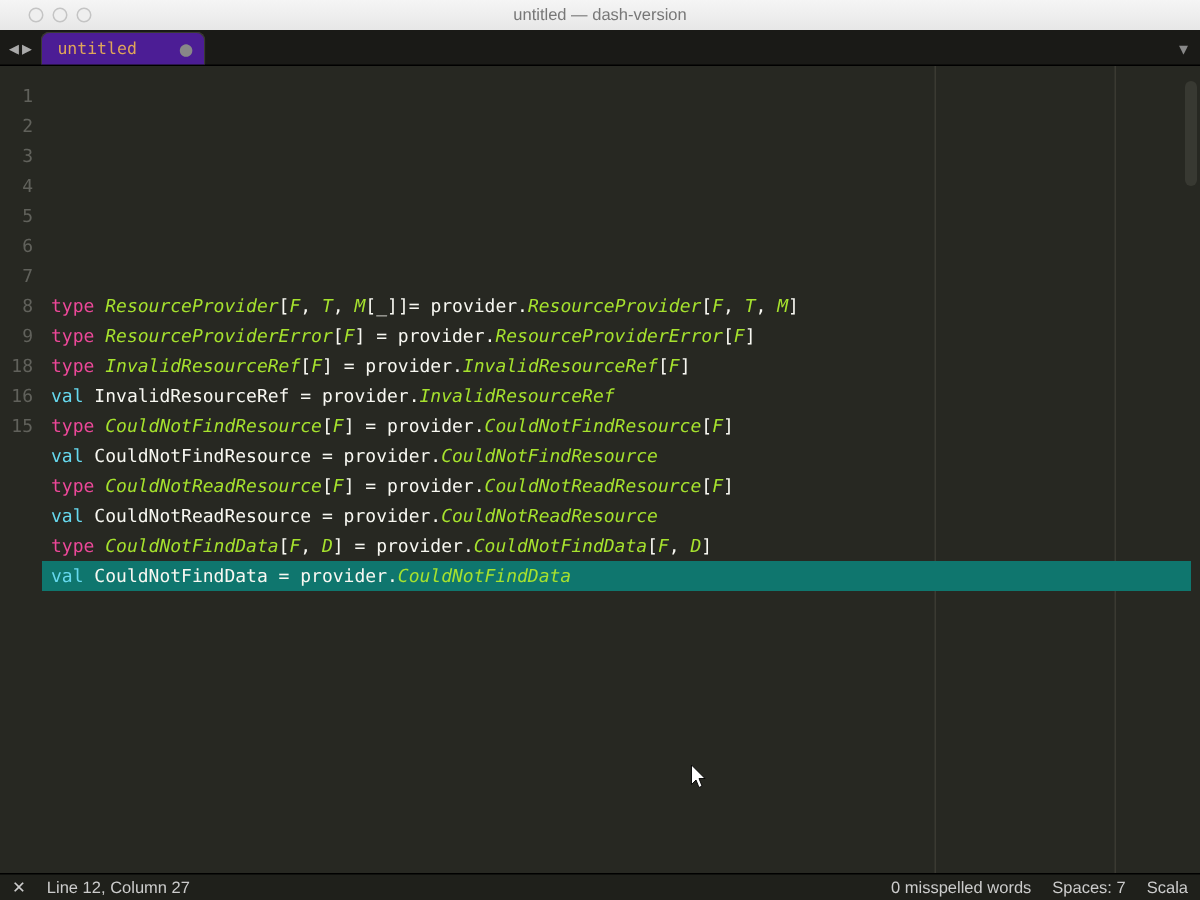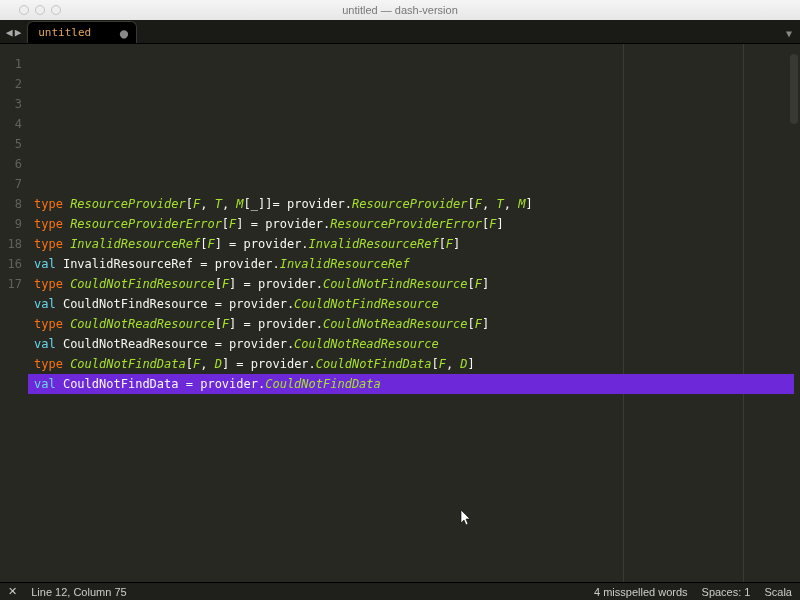--- a/index.html
+++ b/index.html
@@ -12,21 +12,21 @@
   }
   .traffic { display: flex; gap: 6px; }
   .dot { width: 10px; height: 10px; border-radius: 50%; border: 1px solid #c4c4c4; background: #efefef; }
   .title-text { position:absolute; left:0; right:0; text-align:center; color:#777; }
   .tabbar {
     height: 24px; background: #1a1a17; display:flex; align-items:flex-end;
     border-bottom: 1px solid #000; padding-left: 4px;
   }
   .navarrows { display:flex; gap:2px; padding:0 6px 4px 2px; color:#aaa; font-size:11px; }
   .tab {
-    height: 22px; min-width: 110px; background: #000000;
+    height: 22px; min-width: 110px; background: #4c1d95;
     border-radius: 6px 6px 0 0; display:flex; align-items:center;
     padding: 0 10px; color:#e0a659; font-size:11px; position:relative;
     border: 1px solid #3a3a33; border-bottom: none;
   }
   .tab .dirty { position:absolute; right:8px; color:#888; font-size:14px; line-height:0; }
   .tabbar-right { margin-left:auto; padding:0 8px 4px 0; color:#888; font-size:10px; }
   .editor {
     position:relative; height: calc(600px - 20px - 24px - 18px);
     display:flex; background:#272822;
   }
@@ -34,33 +34,33 @@
     width: 28px; text-align:right; color:#90908a; opacity:0.55;
     padding: 10px 6px 0 0; line-height: 20px; font-size:12px; user-select:none;
   }
   .code {
     flex:1; padding: 10px 6px 0 6px; line-height:20px; white-space:pre;
     position:relative;
   }
   .ruler { position:absolute; top:0; bottom:0; width:1px; background:#3b3a32; }
   .ruler.r1 { left: 595px; }
   .ruler.r2 { left: 715px; }
-  .tok-kw { color:#f97316; font-style: normal; }
+  .tok-kw { color:#ec4899; font-style: normal; }
   .tok-val { color:#66d9ef; }
   .tok-type { color:#a6e22e;font-style:italic; }
   .tok-plain { color:#f8f8f2; }
   .statusbar {
     height:18px; background:#1f201b; color:#ccc; font-size:11px;
     display:flex; align-items:center; padding:0 8px; gap:14px;
     border-top:1px solid #000; font-family:-apple-system,sans-serif;
   }
   .statusbar .spacer { flex:1; }
   .gutter div { height:20px; }
   .codeline { height:20px; position:relative; }
-  .cursor-line { background:#6d28d9; margin-left:-6px; padding-left:6px; }
+  .cursor-line { background:#0f766e; margin-left:-6px; padding-left:6px; }
   .cursor-ptr { position:absolute; left:460px; top:465px; font-size:14px; color:#fff; }
   .codeline span { font-family: inherit; }
   .sb-handle { position:absolute; right:2px; top:10px; width:8px; height:70px; background:#4a4a42; border-radius:4px; opacity:0.5; }
 </style>
 </head>
 <body>
 
 <div class="titlebar">
   <div class="traffic">
     <div class="dot"></div>
@@ -88,34 +88,34 @@
       <div>2</div>
       <div>3</div>
       <div>4</div>
       <div>5</div>
       <div>6</div>
       <div>7</div>
       <div>8</div>
       <div>9</div>
       <div>18</div>
       <div>16</div>
-      <div>17</div>
+      <div>15</div>
     </div>
   <div class="code" id="code">
     <div class="ruler r1"></div>
     <div class="ruler r2"></div>
     <div class="sb-handle"></div>
   <div class="codeline"></div><div class="codeline"></div><div class="codeline"><span class="tok-kw">type</span><span class="tok-plain"> </span><span class="tok-type">ResourceProvider</span><span class="tok-plain">[</span><span class="tok-type">F</span><span class="tok-plain">, </span><span class="tok-type">T</span><span class="tok-plain">, </span><span class="tok-type">M</span><span class="tok-plain">[_]]= provider.</span><span class="tok-type">ResourceProvider</span><span class="tok-plain">[</span><span class="tok-type">F</span><span class="tok-plain">, </span><span class="tok-type">T</span><span class="tok-plain">, </span><span class="tok-type">M</span><span class="tok-plain">]</span></div><div class="codeline"><span class="tok-kw">type</span><span class="tok-plain"> </span><span class="tok-type">ResourceProviderError</span><span class="tok-plain">[</span><span class="tok-type">F</span><span class="tok-plain">] = provider.</span><span class="tok-type">ResourceProviderError</span><span class="tok-plain">[</span><span class="tok-type">F</span><span class="tok-plain">]</span></div><div class="codeline"><span class="tok-kw">type</span><span class="tok-plain"> </span><span class="tok-type">InvalidResourceRef</span><span class="tok-plain">[</span><span class="tok-type">F</span><span class="tok-plain">] = provider.</span><span class="tok-type">InvalidResourceRef</span><span class="tok-plain">[</span><span class="tok-type">F</span><span class="tok-plain">]</span></div><div class="codeline"><span class="tok-val">val</span><span class="tok-plain"> InvalidResourceRef = provider.</span><span class="tok-type">InvalidResourceRef</span></div><div class="codeline"><span class="tok-kw">type</span><span class="tok-plain"> </span><span class="tok-type">CouldNotFindResource</span><span class="tok-plain">[</span><span class="tok-type">F</span><span class="tok-plain">] = provider.</span><span class="tok-type">CouldNotFindResource</span><span class="tok-plain">[</span><span class="tok-type">F</span><span class="tok-plain">]</span></div><div class="codeline"><span class="tok-val">val</span><span class="tok-plain"> CouldNotFindResource = provider.</span><span class="tok-type">CouldNotFindResource</span></div><div class="codeline"><span class="tok-kw">type</span><span class="tok-plain"> </span><span class="tok-type">CouldNotReadResource</span><span class="tok-plain">[</span><span class="tok-type">F</span><span class="tok-plain">] = provider.</span><span class="tok-type">CouldNotReadResource</span><span class="tok-plain">[</span><span class="tok-type">F</span><span class="tok-plain">]</span></div><div class="codeline"><span class="tok-val">val</span><span class="tok-plain"> CouldNotReadResource = provider.</span><span class="tok-type">CouldNotReadResource</span></div><div class="codeline"><span class="tok-kw">type</span><span class="tok-plain"> </span><span class="tok-type">CouldNotFindData</span><span class="tok-plain">[</span><span class="tok-type">F</span><span class="tok-plain">, </span><span class="tok-type">D</span><span class="tok-plain">] = provider.</span><span class="tok-type">CouldNotFindData</span><span class="tok-plain">[</span><span class="tok-type">F</span><span class="tok-plain">, </span><span class="tok-type">D</span><span class="tok-plain">]</span></div><div class="codeline cursor-line"><span class="tok-val">val</span><span class="tok-plain"> CouldNotFindData = provider.</span><span class="tok-type">CouldNotFindData</span></div></div>
   <div class="cursor-ptr">
     <svg width="14" height="18" viewBox="0 0 14 18">
         <path d="M1 1 L1 14 L4 11 L6 16 L8 15 L6 10 L10 10 Z" fill="#fff" stroke="#000" stroke-width="0.6"></path>
       </svg>
   </div>
 </div>
 
 <div class="statusbar">
   <span>✕</span>
-  <span>Line 12, Column 75</span>
+  <span>Line 12, Column 27</span>
   <span class="spacer"></span>
-  <span>4 misspelled words</span>
-  <span>Spaces: 1</span>
+  <span>0 misspelled words</span>
+  <span>Spaces: 7</span>
   <span>Scala</span>
 </div>
 
 </body></html>

